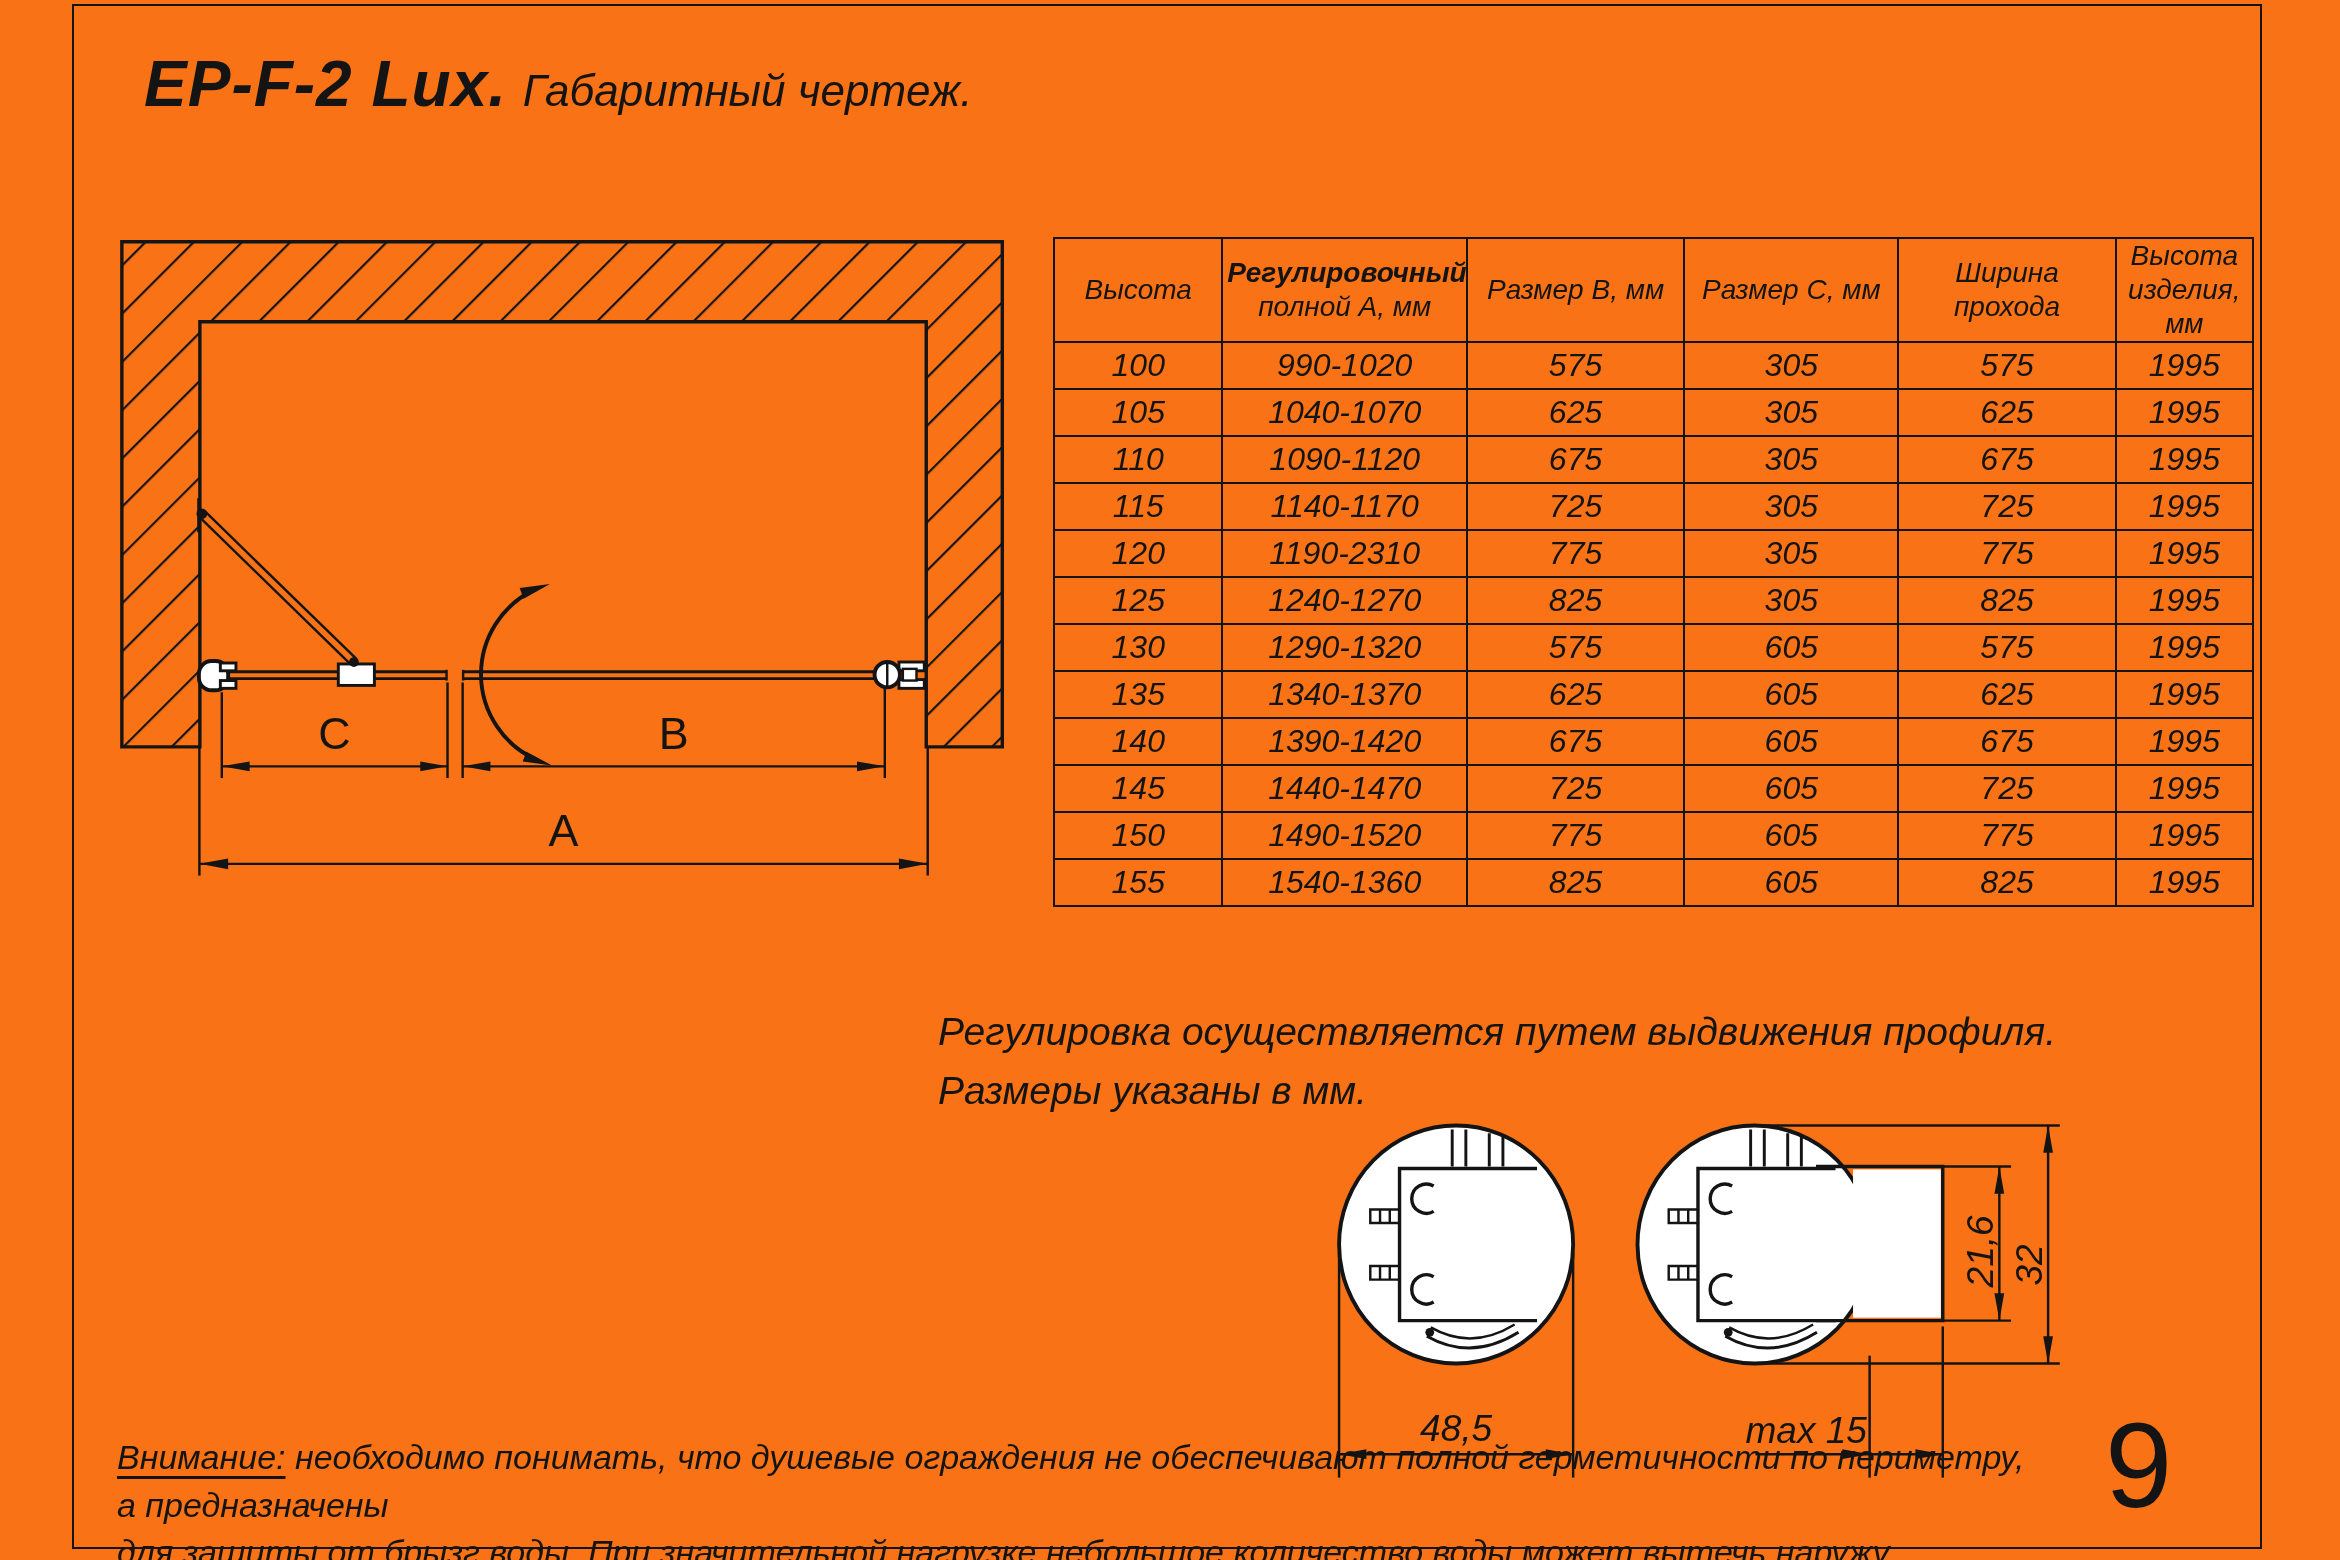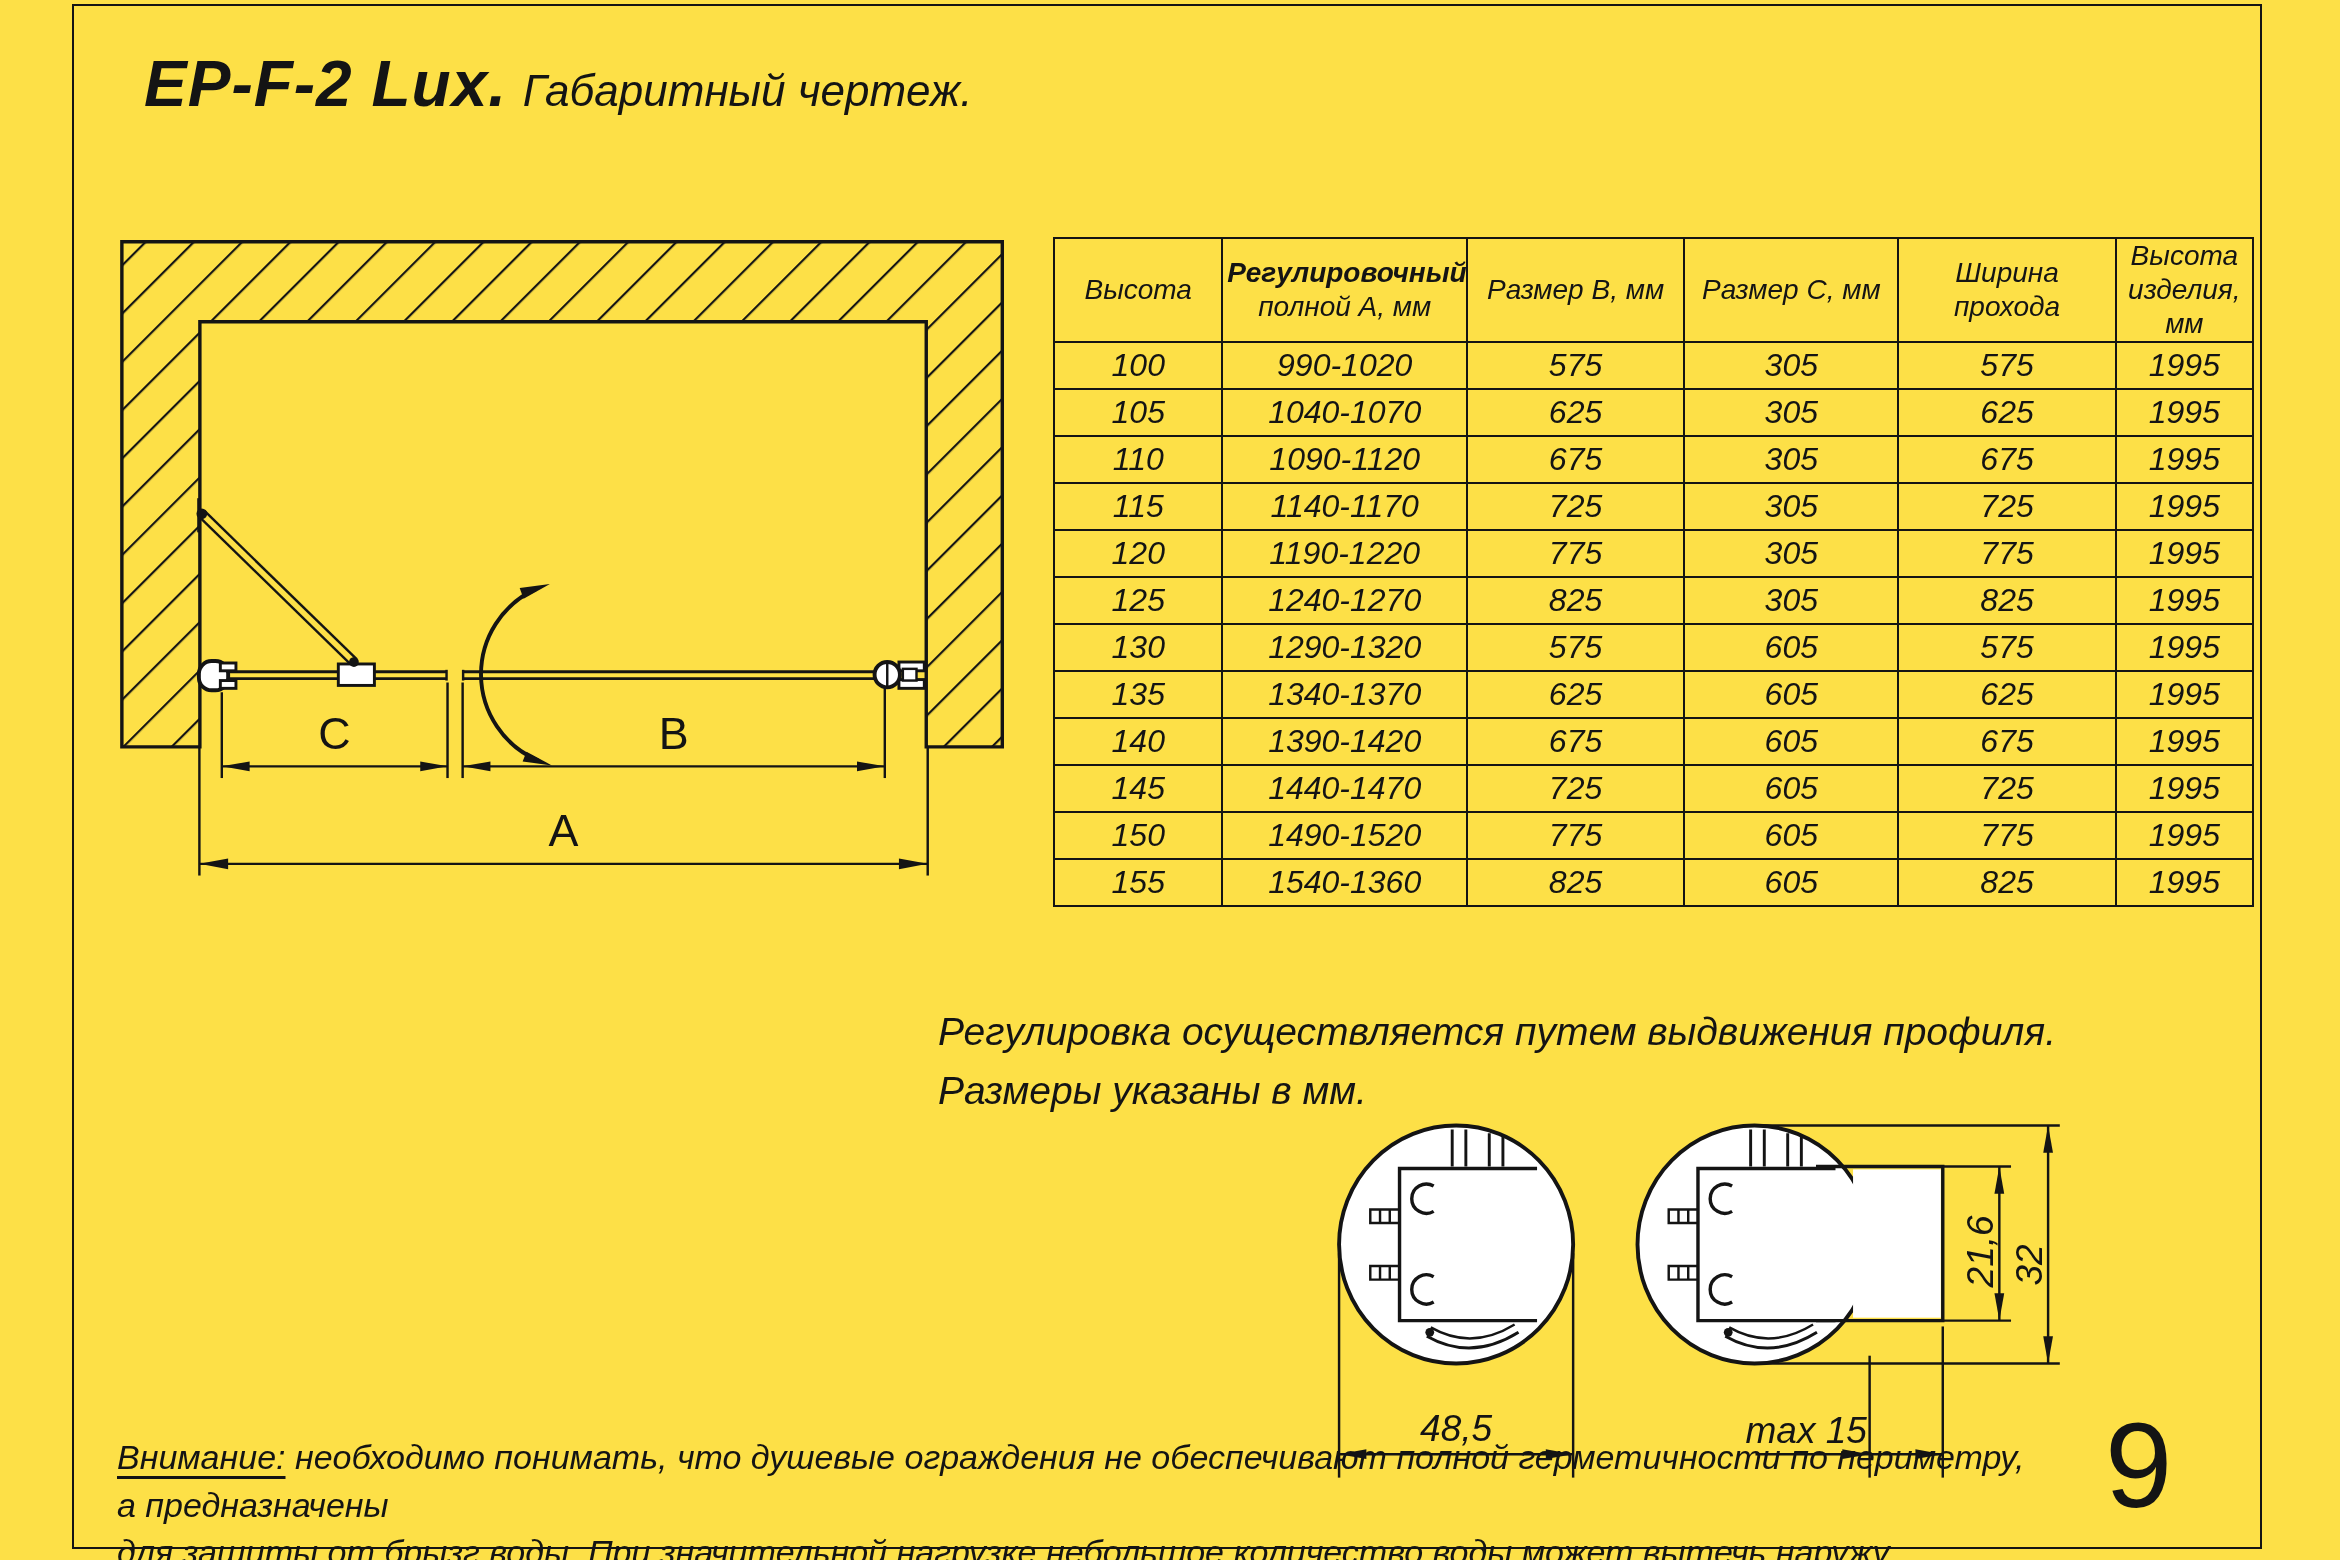--- a/index.html
+++ b/index.html
@@ -1,16 +1,16 @@
 <!DOCTYPE html>
 <html><head>
 <meta charset="utf-8">
 <style>
   html,body { margin:0; padding:0; background:#d9d9d9; }
-  .sheet { position:relative; width:2341px; height:1560px; background:#fde047;
+  .sheet { position:relative; width:2341px; height:1560px; background:#f97316;
            font-family:"Liberation Sans",sans-serif; color:#141414; overflow:hidden; }
   .frame { position:absolute; left:72px; top:3.9px; width:2190px; height:1545px;
            border:2.9px solid #141414; box-sizing:border-box; }
 
   .title { position:absolute; left:144px; top:47px; white-space:nowrap; }
   .title .model   { font-style:italic; font-weight:bold; font-size:64px; letter-spacing:1px; }
   .title .subtitle{ font-style:italic; font-size:44px; margin-left:15.6px; }
 
   svg.niche    { position:absolute; left:78px;  top:224px; }
   svg.profiles { position:absolute; left:1297px; top:1068px; }
@@ -179,21 +179,21 @@
         <tr>
           <td>115</td>
           <td>1140-1170</td>
           <td>725</td>
           <td>305</td>
           <td>725</td>
           <td>1995</td>
         </tr>
         <tr>
           <td>120</td>
-          <td>1190-1220</td>
+          <td>1190-2310</td>
           <td>775</td>
           <td>305</td>
           <td>775</td>
           <td>1995</td>
         </tr>
         <tr>
           <td>125</td>
           <td>1240-1270</td>
           <td>825</td>
           <td>305</td>

